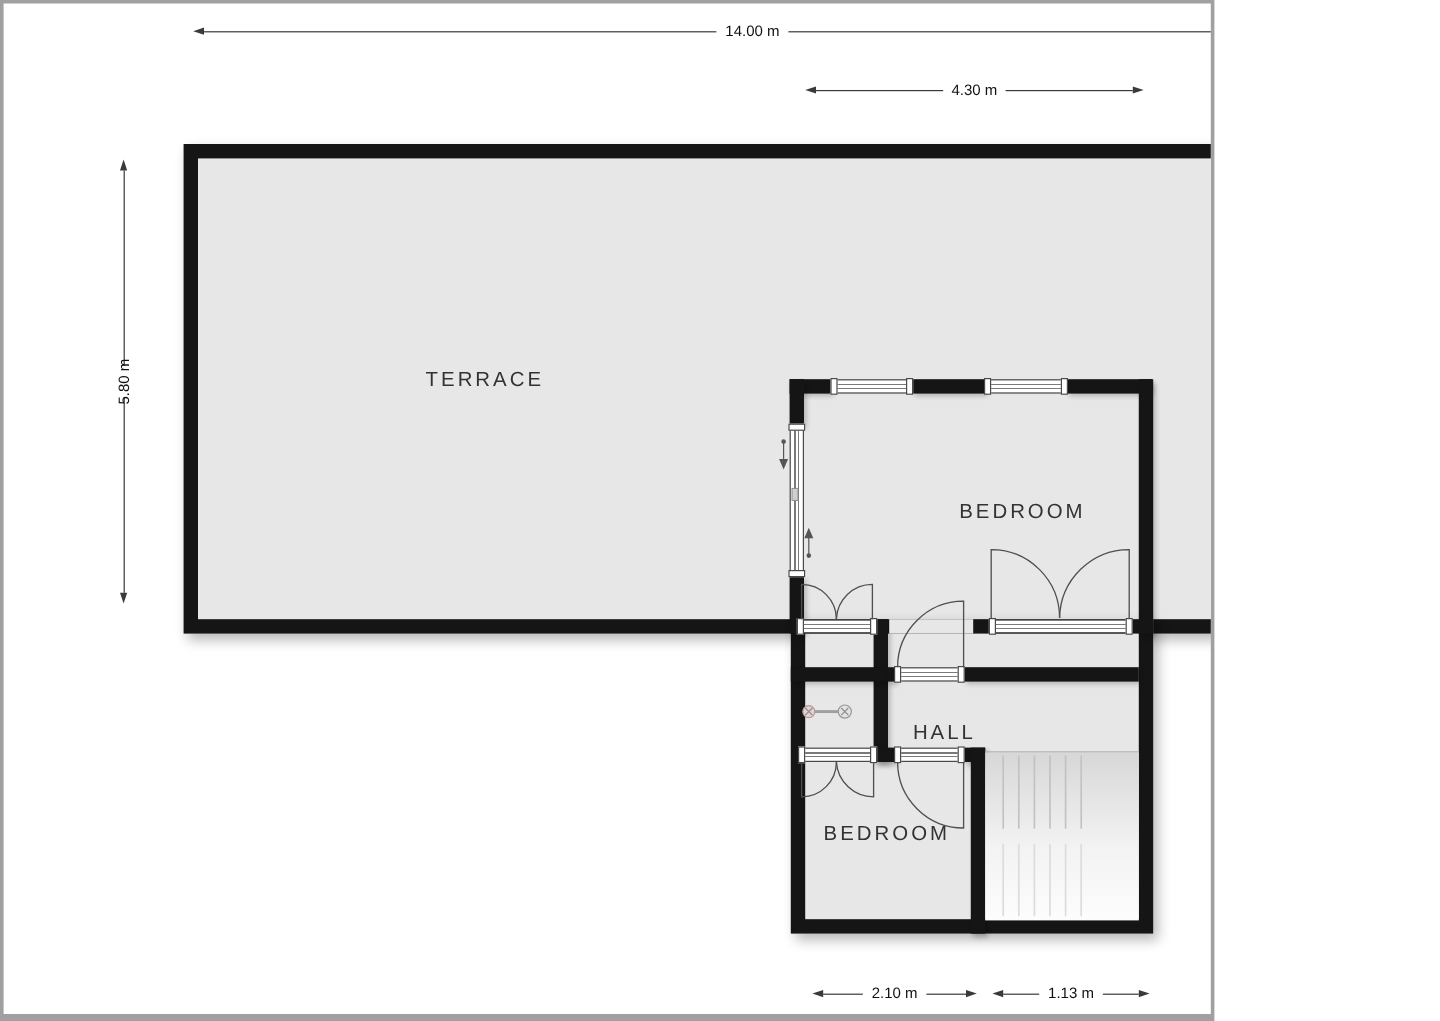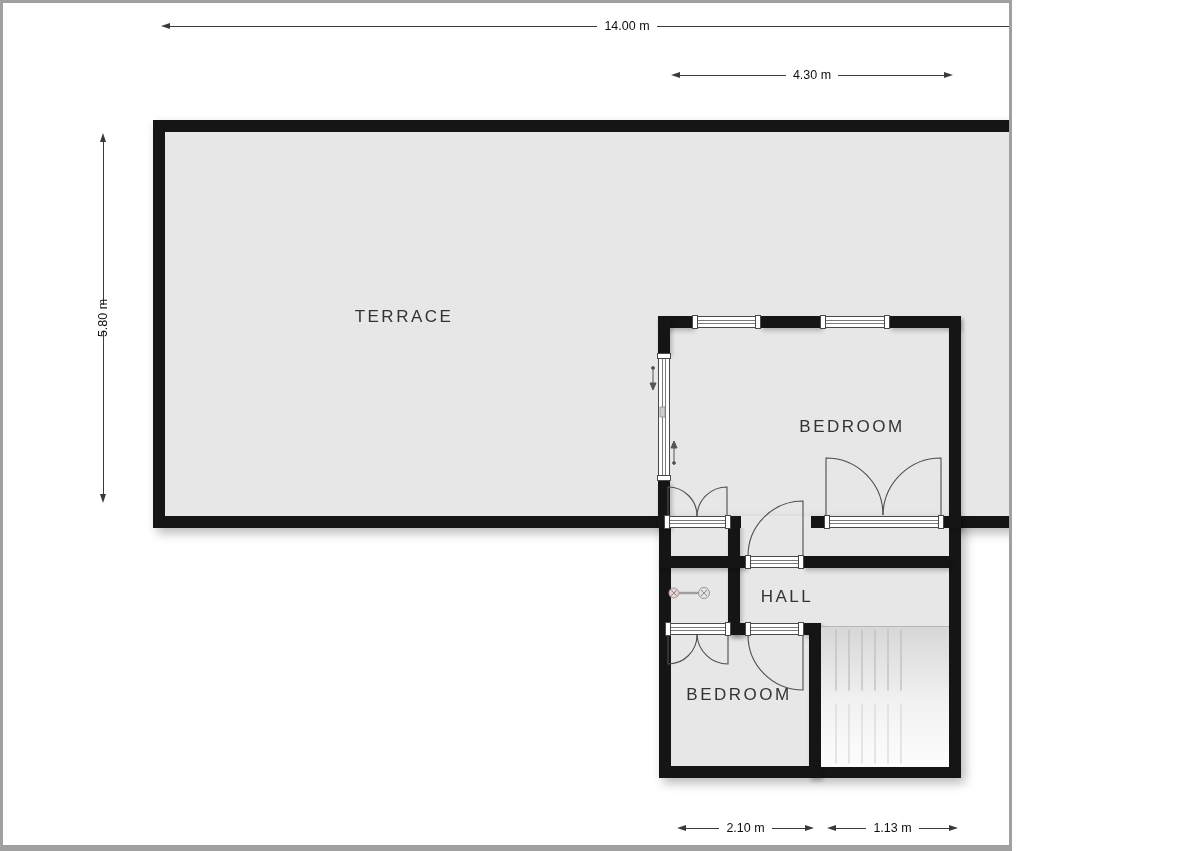--- a/index.html
+++ b/index.html
@@ -185,16 +185,16 @@
         <line x1="859" y1="701" x2="859" y2="760"></line>
         <line x1="872" y1="701" x2="872" y2="760"></line>
         <line x1="885" y1="701" x2="885" y2="760"></line>
         <line x1="898" y1="701" x2="898" y2="760"></line>
       </g>
     </g>
   </svg>
 
   <div class="room-label" style="left:401px;top:314px;">TERRACE</div>
   <div class="room-label" style="left:804px;top:424px;margin-left:45px;">BEDROOM</div>
-  <div class="room-label" style="left:784px;top:594px;">HALL</div>
+  <div class="room-label" style="left:784px;top:608px;">HALL</div>
   <div class="room-label" style="left:736px;top:692px;">BEDROOM</div>
 
 </div>
 
 </body></html>

